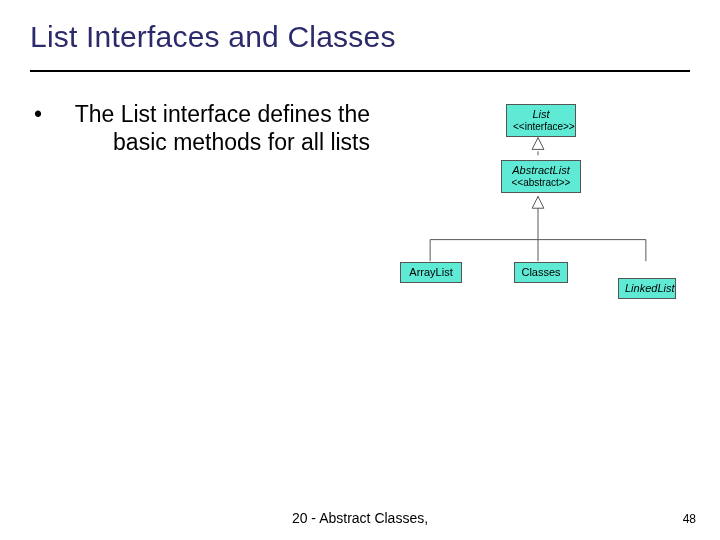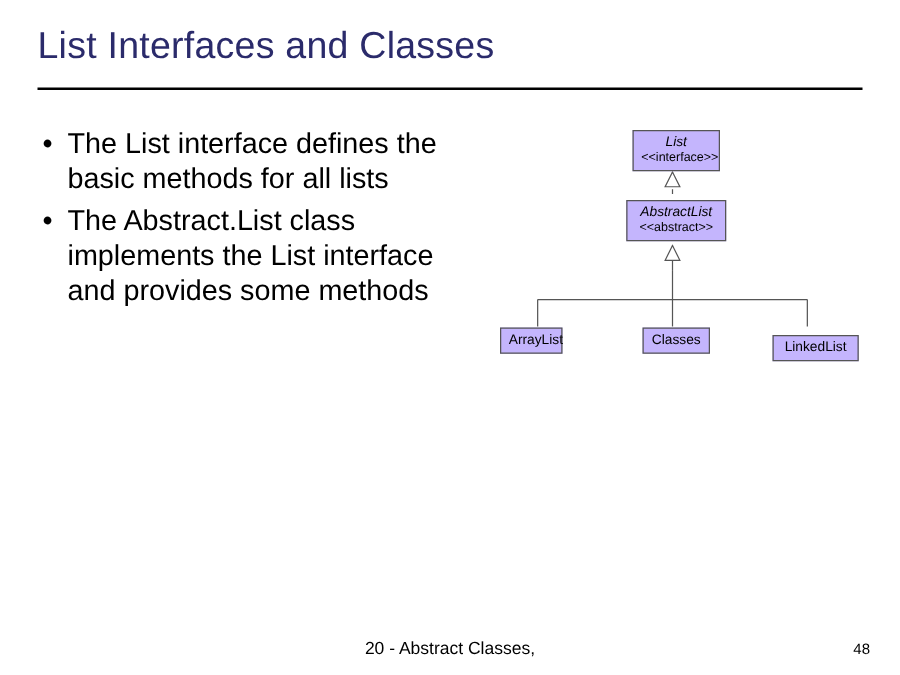--- a/index.html
+++ b/index.html
@@ -1,42 +1,41 @@
 <!DOCTYPE html>
 <html><head>
 <meta charset="utf-8">
 <style>
   * { box-sizing: border-box; margin: 0; padding: 0; }
   html, body { width: 720px; height: 540px; background: #fff; font-family: Arial, Helvetica, sans-serif; color: #000; }
   .slide { position: relative; width: 720px; height: 540px; padding: 20px 30px 0 30px; }
   .title { font-size: 30px; color: #2b2b6b; font-weight: 400; border-bottom: 2px solid #000; padding-bottom: 16px; margin-bottom: 28px; letter-spacing: 0.2px; }
   .body { display: flex; gap: 16px; }
   .bullets { width: 340px; font-size: 23px; line-height: 1.22; }
-  .bullets ul { list-style: none; }
+  .bullets ul { list-style: none; text-align: right; }
   .bullets li { position: relative; padding-left: 24px; margin-bottom: 6px; }
   .bullets li::before { content: "•"; position: absolute; left: 4px; top: 0; }
   .diagram { flex: 1; position: relative; height: 240px; }
-  .umlbox { position: absolute; border: 1px solid #555; background: #c4b5fd; text-align: center; font-size: 11px; padding: 3px 6px; line-height: 1.2; }
+  .umlbox { position: absolute; border: 1px solid #555; background: #5eead4; text-align: center; font-size: 11px; padding: 3px 6px; line-height: 1.2; }
   .umlbox .iname { font-style: italic; }
   .umlbox .stereo { font-size: 10px; }
   svg.connectors { position: absolute; left: 0; top: 0; width: 100%; height: 100%; }
   .footer { position: absolute; bottom: 14px; left: 0; width: 100%; text-align: center; font-size: 14px; color: #000; }
   .pagenum { position: absolute; bottom: 14px; right: 24px; font-size: 12px; }
 </style>
 </head>
 <body>
 
 <div class="slide">
   <h1 class="title">List Interfaces and Classes</h1>
 
   <div class="body">
     <div class="bullets">
       <ul>
         <li>The List interface defines the basic methods for all lists</li>
-        <li>The Abstract.List class implements the List interface and provides some methods</li>
       </ul>
     </div>
 
     <div class="diagram">
       <svg class="connectors" viewBox="0 0 310 240">
         <g stroke="#555" stroke-width="1" fill="none">
           <line x1="155" y1="36" x2="155" y2="56" stroke-dasharray="4,3"></line>
           <polygon points="155,36 149,48 161,48" fill="#fff"></polygon>
           <line x1="155" y1="96" x2="155" y2="116"></line>
           <polygon points="155,96 149,108 161,108" fill="#fff"></polygon>
@@ -51,27 +50,27 @@
       <div class="umlbox" style="left:120px; top:4px; width:70px;">
         <div class="iname">List</div>
         <div class="stereo">&lt;&lt;interface&gt;&gt;</div>
       </div>
 
       <div class="umlbox" style="left:115px; top:60px; width:80px;">
         <div class="iname">AbstractList</div>
         <div class="stereo">&lt;&lt;abstract&gt;&gt;</div>
       </div>
 
-      <div class="umlbox" style="left:14px; top:162px; width:50px;">
+      <div class="umlbox" style="left:14px; top:162px; width:62px;">
         <div>ArrayList</div>
       </div>
       <div class="umlbox" style="left:128px; top:162px; width:54px;">
         <div>Classes</div>
       </div>
-      <div class="umlbox" style="left:232px; top:168px; width:69px;">
+      <div class="umlbox" style="left:232px; top:178px; width:58px;font-style:italic;">
         <div>LinkedList</div>
       </div>
     </div>
   </div>
 
   <div class="footer">
     <span>20 - Abstract Classes,</span><br>
   </div>
   <div class="pagenum">48</div>
 </div>

